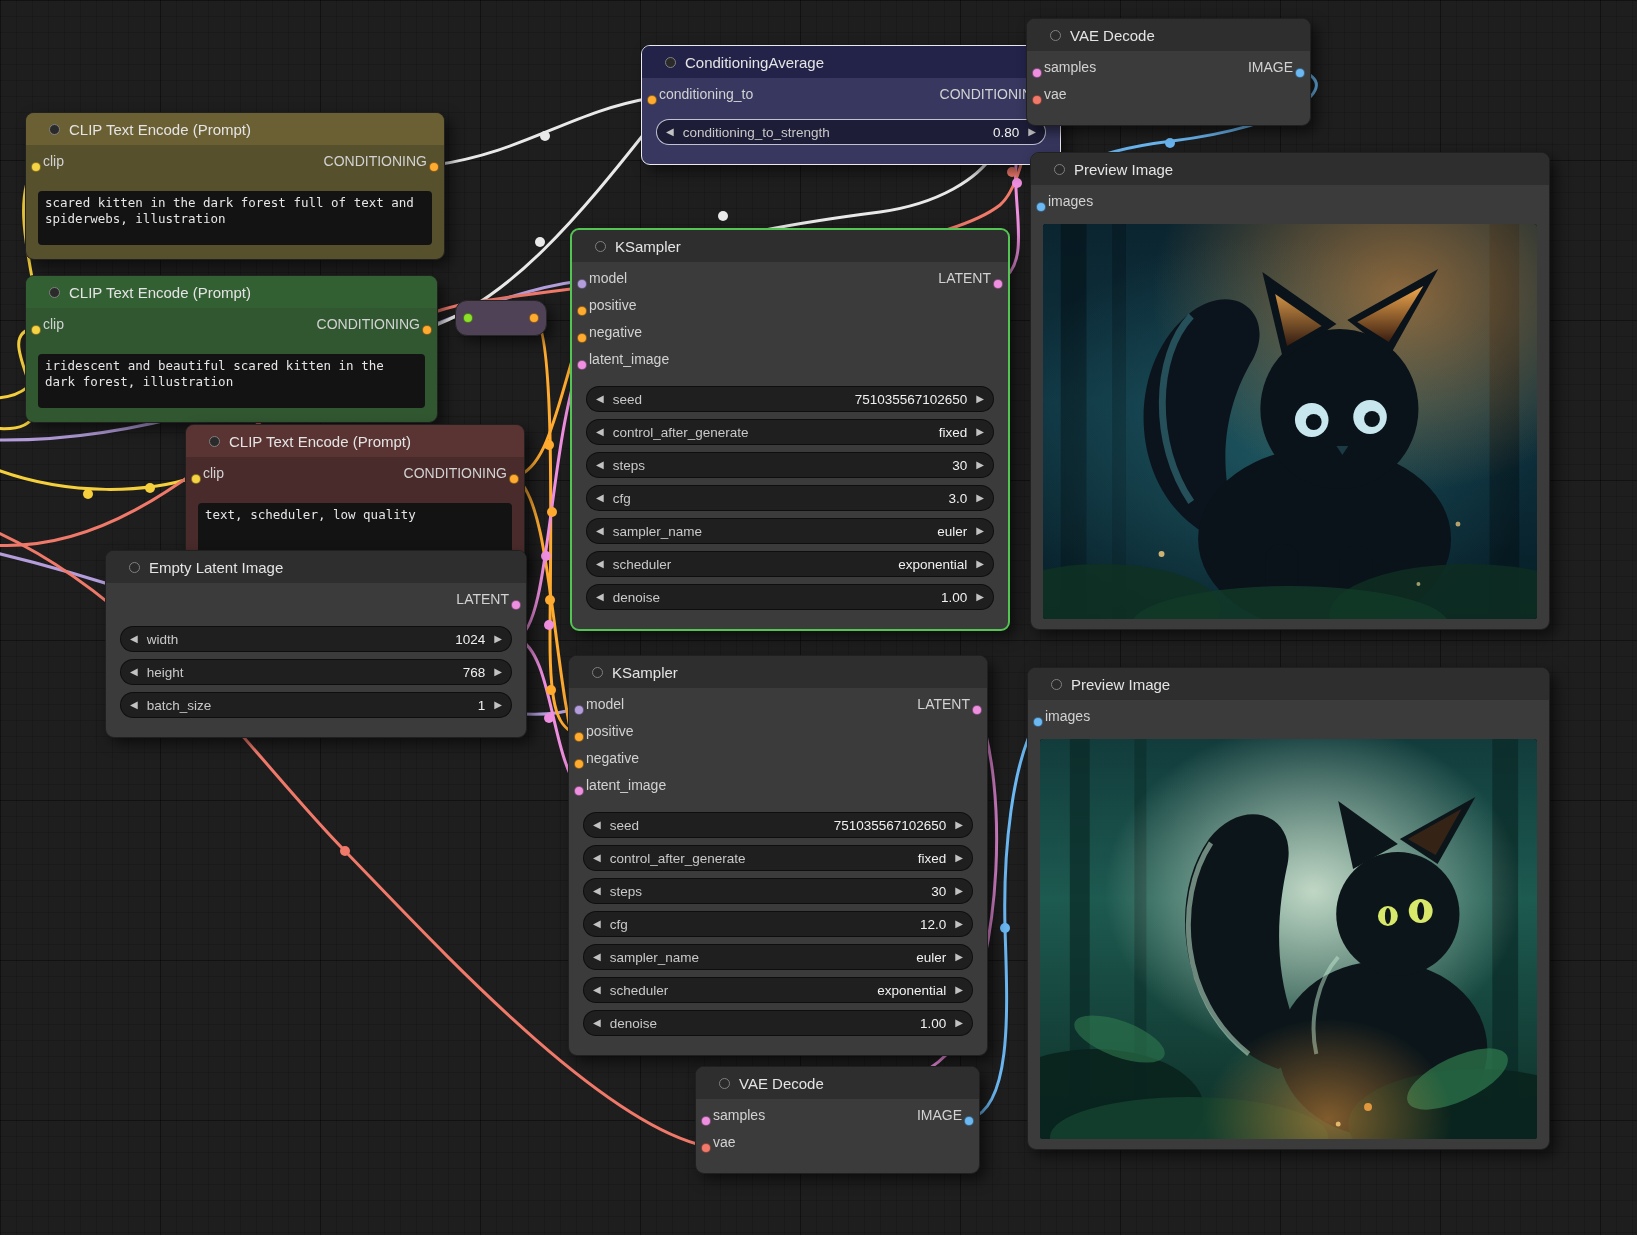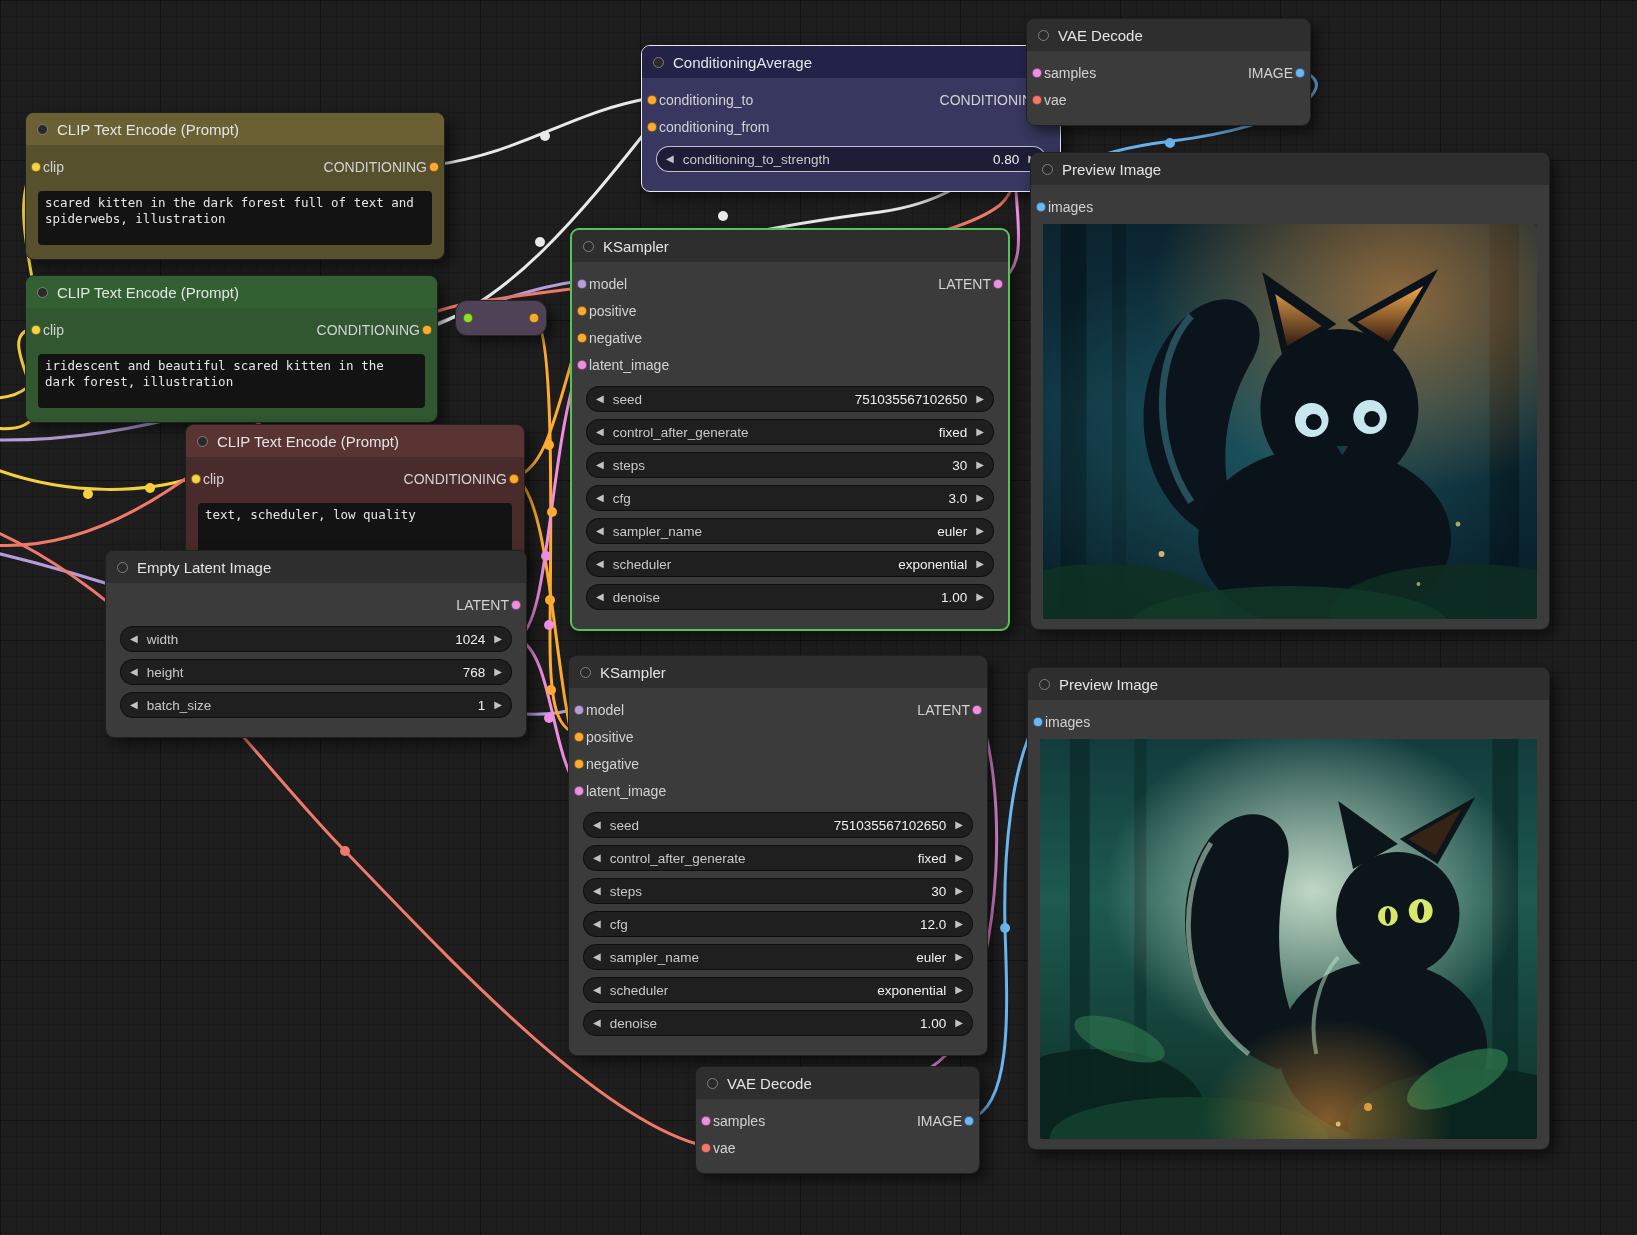--- a/index.html
+++ b/index.html
@@ -12,24 +12,24 @@
   linear-gradient(rgba(0,0,0,.15) 1px, transparent 1px),
   linear-gradient(90deg, rgba(0,0,0,.15) 1px, transparent 1px);
  background-size:160px 160px,160px 160px,16px 16px,16px 16px}
 #wires{position:absolute;inset:0;z-index:1;pointer-events:none}
 .wire{fill:none;stroke-width:3;stroke-linecap:round}
 .w-yellow{stroke:#f5d03c}.w-white{stroke:#e9e9e9}.w-orange{stroke:#ffab30}
 .w-purple{stroke:#b39ddb}.w-pink{stroke:#ef8fe0}.w-red{stroke:#f0796a}.w-blue{stroke:#6bb8f3}
 .ld-yellow{fill:#f5d03c}.ld-white{fill:#e9e9e9}.ld-orange{fill:#ffab30}
 .ld-pink{fill:#ef8fe0}.ld-red{fill:#f0796a}.ld-blue{fill:#6bb8f3}
 .node{position:absolute;z-index:2;border-radius:9px;box-shadow:6px 6px 14px rgba(0,0,0,.55);background:#3b3b3b;border:1px solid #202020}
-.node-header{height:32px;display:flex;align-items:center;gap:9px;padding:0 11px;background:#2e2e2e;border-radius:8px 8px 0 0;color:#e4e4e4;font-size:15px;white-space:nowrap}
+.node-header{height:32px;display:flex;align-items:center;gap:9px;padding:0 23px;background:#2e2e2e;border-radius:8px 8px 0 0;color:#e4e4e4;font-size:15px;white-space:nowrap}
 .title-dot{width:11px;height:11px;border-radius:50%;background:#2a2a2a;border:1px solid #808080;flex:none}
 .node-body{padding:8px 0 12px}
-.slot-row{position:relative;height:27px;display:flex;align-items:center;padding:0 17px;color:#d2d2d2;font-size:14px}
+.slot-row{position:relative;height:27px;display:flex;padding:0 17px;color:#d2d2d2;font-size:14px}
 .out-label{margin-left:auto}
 .dot{position:absolute;top:50%;width:10px;height:10px;margin-top:-5px;border-radius:50%;border:1px solid rgba(0,0,0,.45)}
 .dot.in{left:5px}.dot.out{right:5px}
 .c-clip{background:#f5d342}.c-cond{background:#ffab30}.c-model{background:#b39ddb}
 .c-latent{background:#ef8fe0}.c-vae{background:#f0796a}.c-image{background:#6bb8f3}.c-green{background:#8ce02a}
 .widget{height:26px;margin:0 14px 7px;display:flex;align-items:center;background:#1f1f1f;border:1px solid rgba(0,0,0,.55);border-radius:13px;padding:0 9px;color:#c9c9c9;font-size:13.5px;white-space:nowrap}
 .widget .arrow{color:#c2c2c2;font-size:10px;line-height:1;cursor:pointer}
 .widget .wlabel{margin-left:9px}
 .widget .wvalue{margin-left:auto;margin-right:9px;color:#f0f0f0}
 .prompt{margin:11px 12px 2px;height:54px;background:#131313;border-radius:4px;padding:4px 7px;font-family:"DejaVu Sans Mono","Liberation Mono",monospace;font-size:12.5px;line-height:1.3;color:#e6e6e6;overflow:hidden}
@@ -165,24 +165,20 @@
     <div class="node-header">
       <span class="title-dot"></span>
       <span>ConditioningAverage</span>
     </div>
     <div class="node-body">
       <div class="slot-row">
         <span class="dot in c-cond"></span>
         <span>conditioning_to</span>
         <span class="out-label">CONDITIONING</span>
         <span class="dot out c-cond"></span>
-      </div>
-      <div class="slot-row">
-        <span class="dot in c-cond"></span>
-        <span>conditioning_from</span>
       </div>
       <div style="height:6px"></div>
       <div class="widget">
         <span class="arrow">◀</span>
         <span class="wlabel">conditioning_to_strength</span>
         <span class="wvalue">0.80</span>
         <span class="arrow">▶</span>
       </div>
     </div>
   </div>

